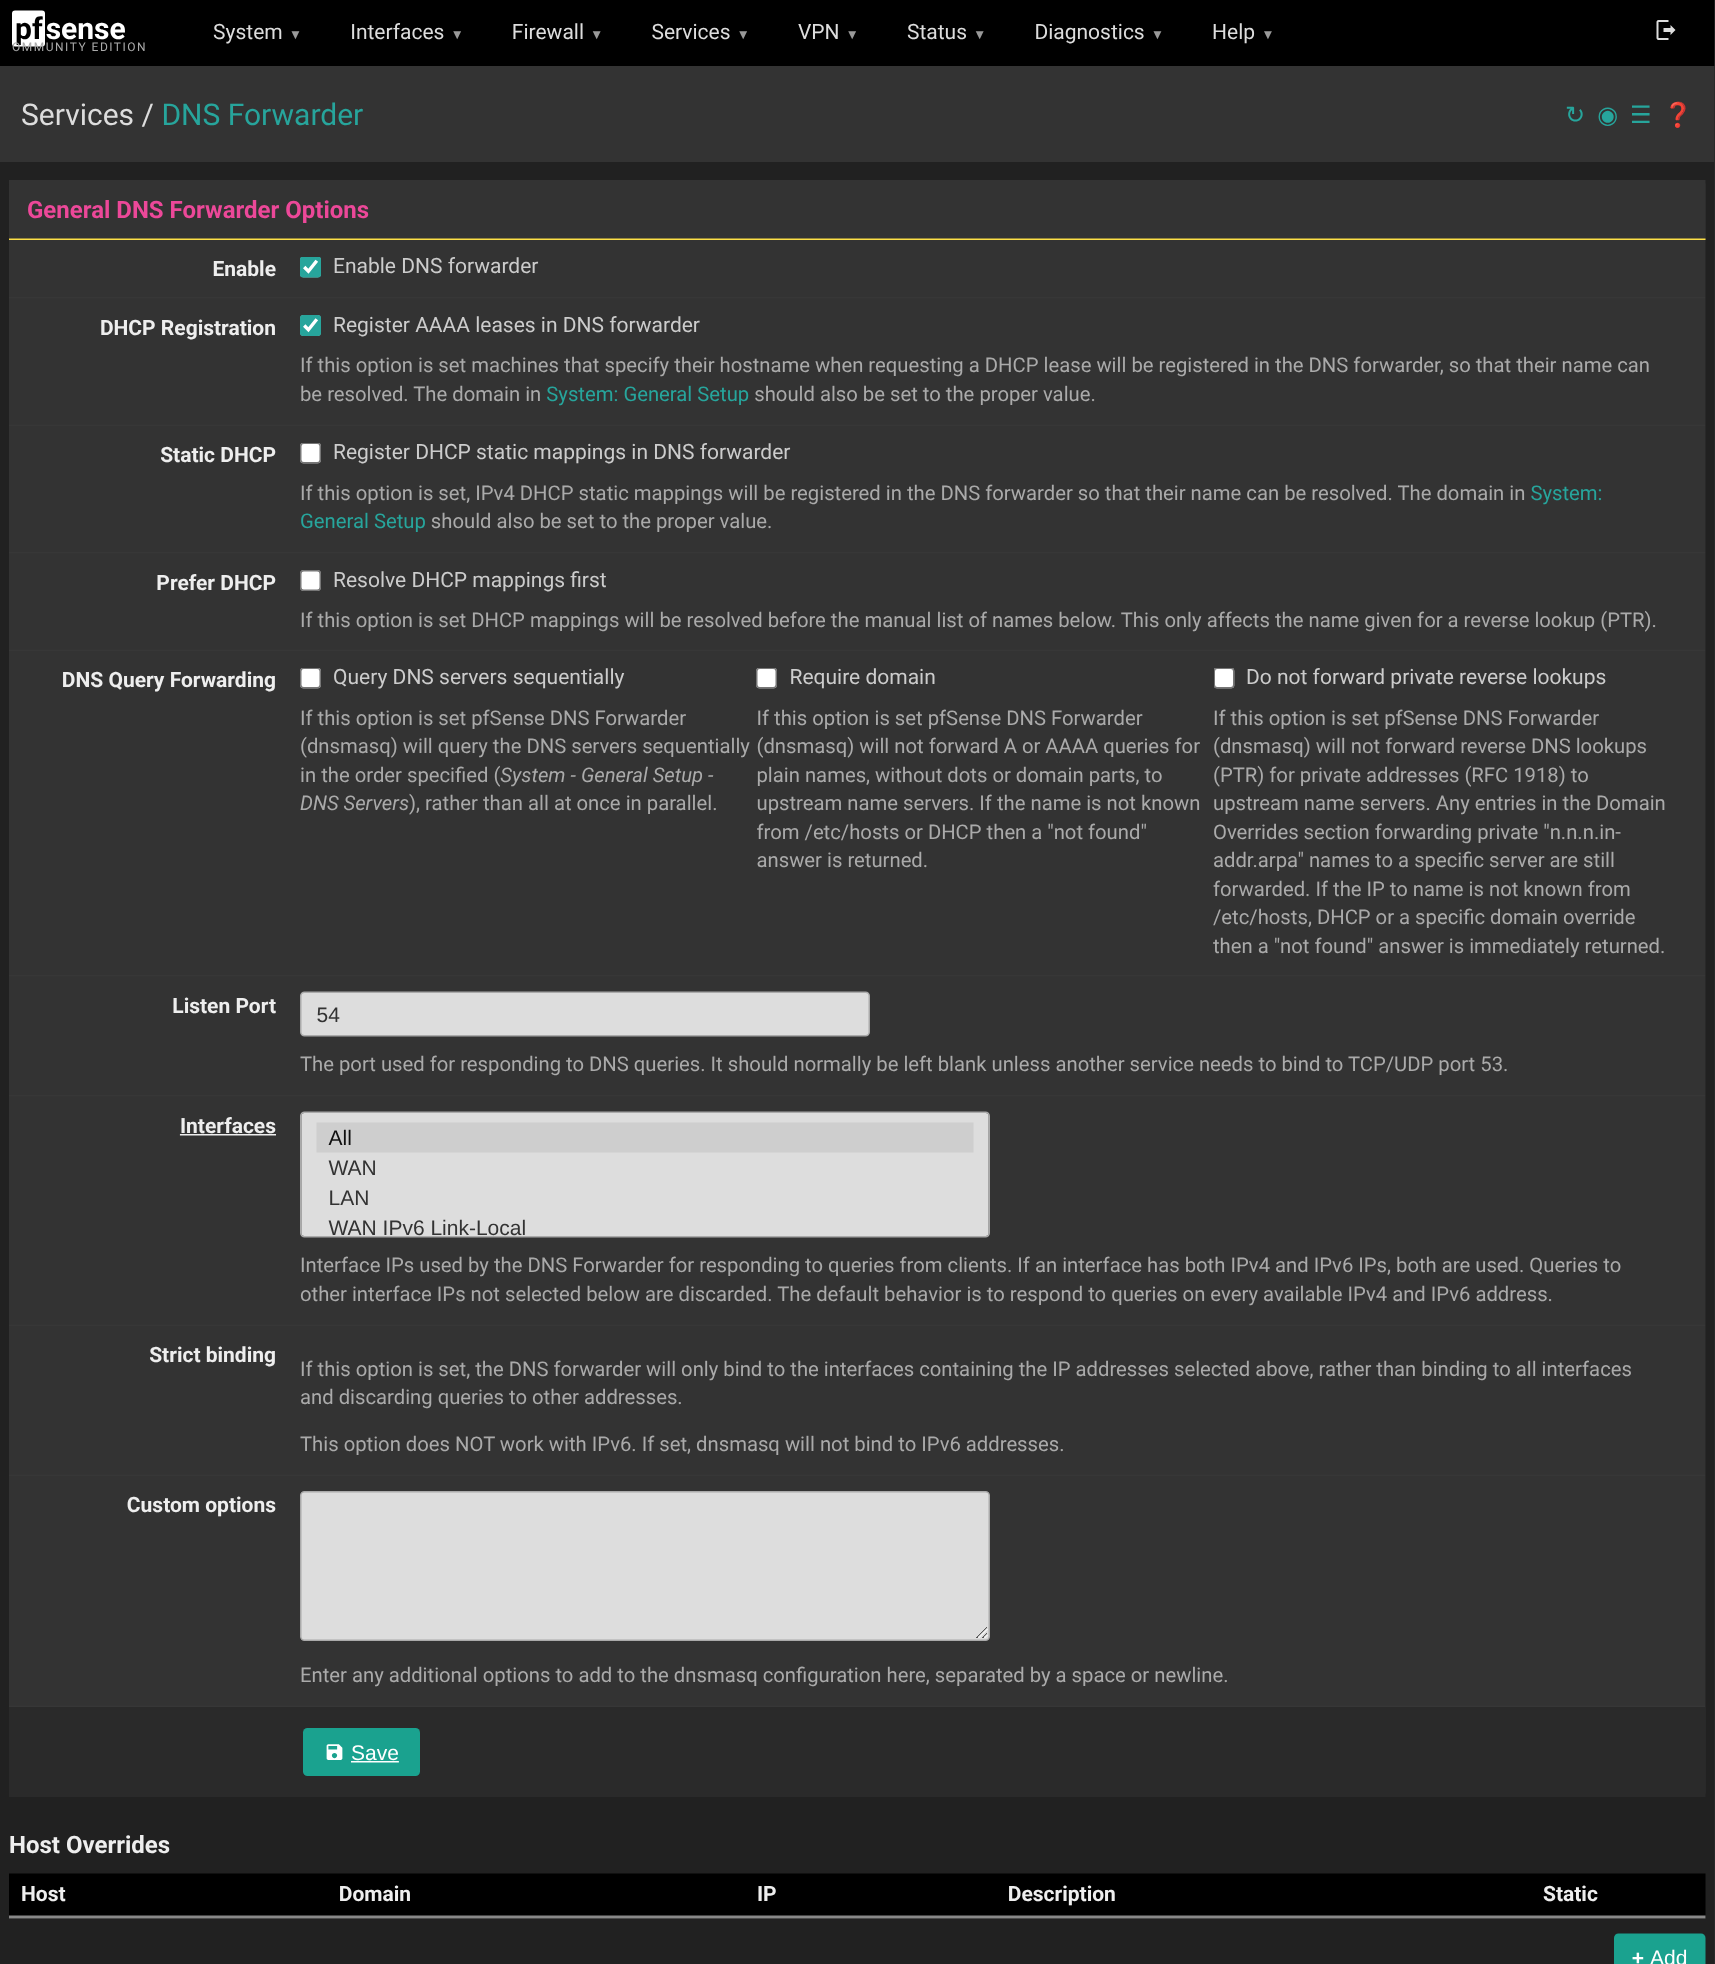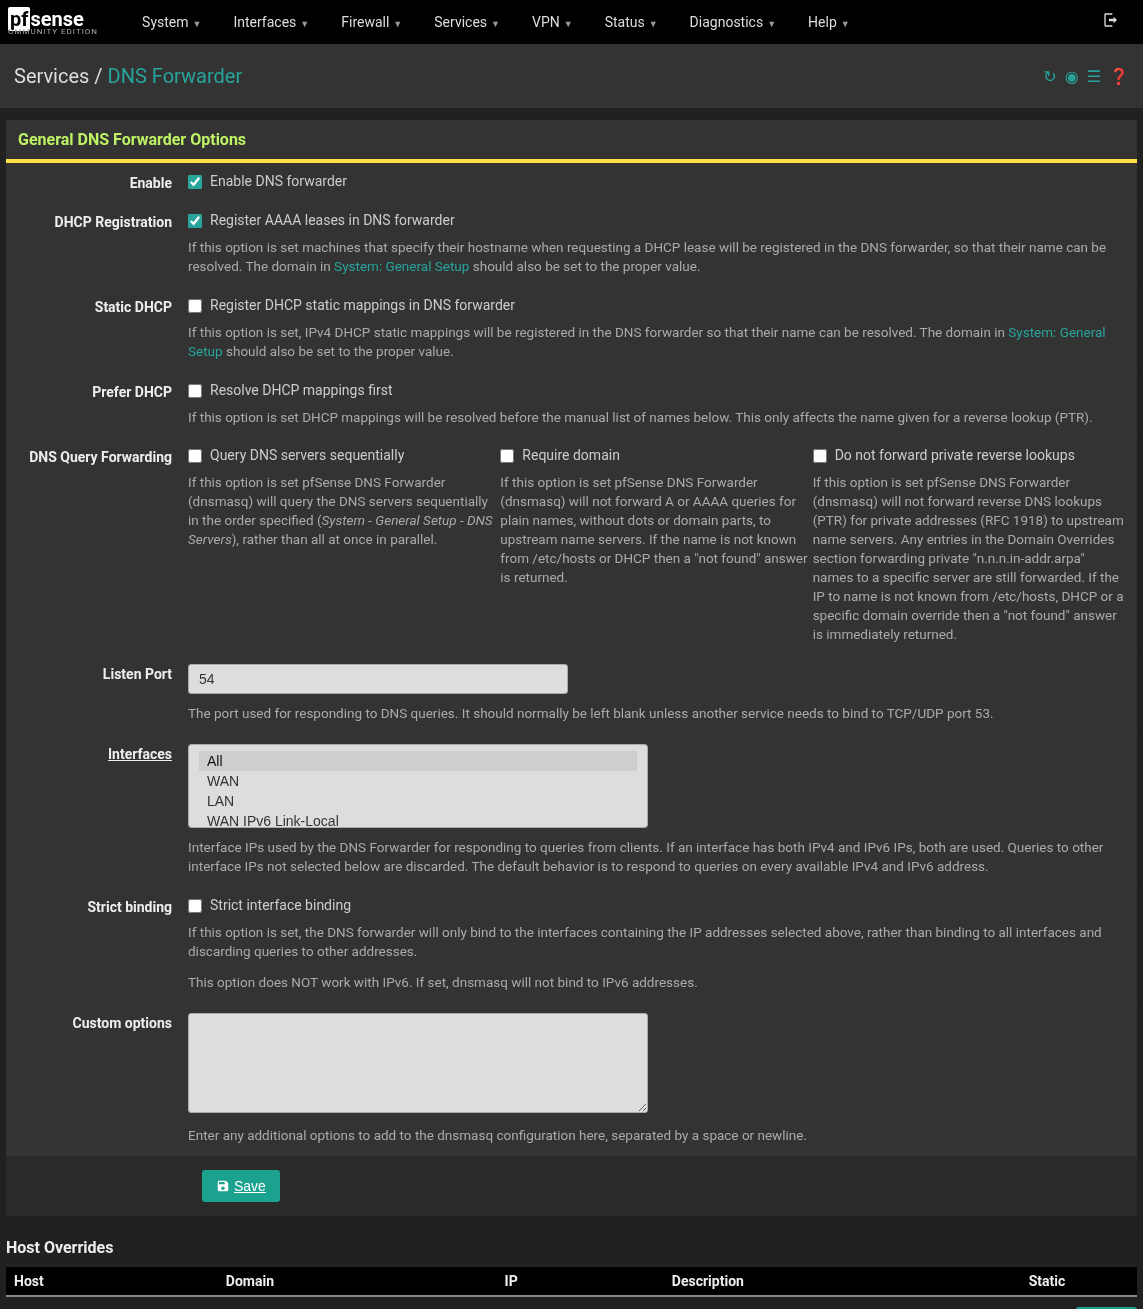--- a/index.html
+++ b/index.html
@@ -11,25 +11,25 @@
 .nav-menu { display: flex; list-style: none; margin-left: 28px; flex: 1; }
 .nav-menu li { padding: 12px 16px; color: #ddd; font-size: 14px; cursor: pointer; }
 .nav-menu li .caret { margin-left: 4px; font-size: 9px; color: #999; }
 .logout { color: #ddd; padding: 0 16px; font-size: 16px; cursor: pointer; }
 .breadcrumb-bar { background: #333; padding: 20px 14px; display: flex; align-items: center; }
 .breadcrumb { font-size: 20px; color: #ddd; flex: 1; }
 .breadcrumb .active { color: #27a59c; }
 .action-icons { display: flex; gap: 8px; }
 .action-icons span { color: #27a59c; cursor: pointer; font-size: 16px; }
 .panel { margin: 12px 6px 0 6px; background: #333; border-radius: 3px; }
-.panel-title { background: #333; color: #bef264; font-weight: bold; font-size: 16px; padding: 10px 12px; border-bottom: 4px solid #fde047; }
-.form-row { display: flex; padding: 10px 12px; border-bottom: 1px solid rgba(255,255,255,0.02); }
+.panel-title { background: #333; color: #ec4899; font-weight: bold; font-size: 16px; padding: 10px 12px; border-bottom: 1px solid #fde047; }
+.form-row { display: flex; padding: 10px 24px; border-bottom: 1px solid rgba(255,255,255,0.02); }
 .form-label { width: 170px; text-align: right; color: #eee; font-weight: bold; font-size: 14px; padding-right: 16px; padding-top: 2px; }
 .form-control { flex: 1; }
-.checkbox-line { display: flex; align-items: flex-end; gap: 8px; }
+.checkbox-line { display: flex; align-items: center; gap: 8px; }
 .checkbox-line label { color: #ccc; }
 input[type="checkbox"] { accent-color: #27a59c; width: 14px; height: 14px; cursor: pointer; }
 .help-text { color: #aaa; font-size: 13.5px; margin-top: 10px; line-height: 1.4; }
 .help-text a, .link { color: #27a59c; text-decoration: none; }
 .form-three-col { display: flex; }
 .form-three-col > div { flex: 1; }
 input[type="text"], textarea, select { background: #ddd; border: 1px solid #aaa; padding: 6px 10px; font-size: 14px; border-radius: 3px; color: #333; }
 input.port { width: 380px; }
 select.interfaces { width: 460px; height: 84px; }
 select.interfaces option { padding: 2px 8px; }
@@ -174,24 +174,20 @@
         <option>LAN</option>
         <option>WAN IPv6 Link-Local</option>
       </select>
       <div class="help-text">Interface IPs used by the DNS Forwarder for responding to queries from clients. If an interface has both IPv4 and IPv6 IPs, both are used. Queries to other interface IPs not selected below are discarded. The default behavior is to respond to queries on every available IPv4 and IPv6 address.</div>
     </div>
   </div>
 
   <div class="form-row">
     <div class="form-label">Strict binding</div>
     <div class="form-control">
-      <div class="checkbox-line">
-        <input type="checkbox" style="">
-        <label>Strict interface binding</label>
-      </div>
       <div class="help-text">If this option is set, the DNS forwarder will only bind to the interfaces containing the IP addresses selected above, rather than binding to all interfaces and discarding queries to other addresses.</div>
       <div class="help-text" style="margin-top:12px">This option does NOT work with IPv6. If set, dnsmasq will not bind to IPv6 addresses.</div>
     </div>
   </div>
 
   <div class="form-row">
     <div class="form-label">Custom options</div>
     <div class="form-control">
       <textarea class="custom" style=""></textarea>
       <div class="help-text">Enter any additional options to add to the dnsmasq configuration here, separated by a space or newline.</div>

